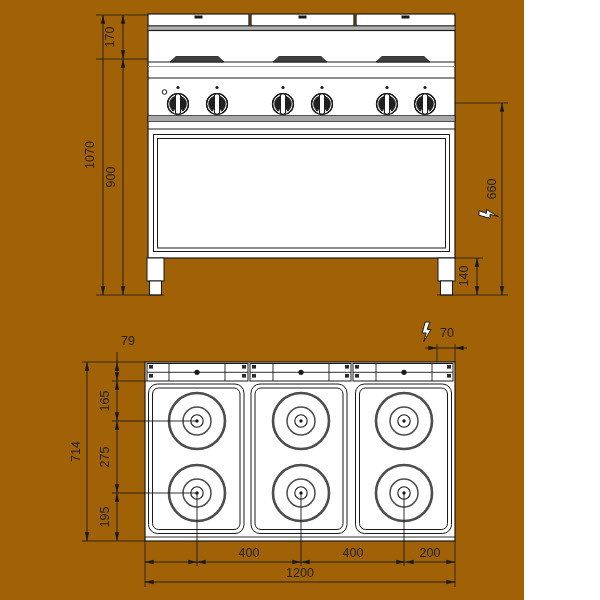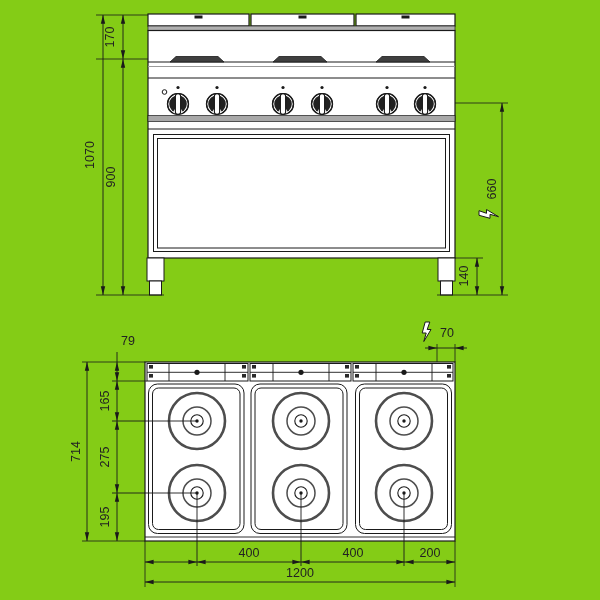--- a/index.html
+++ b/index.html
@@ -1,16 +1,16 @@
 <!DOCTYPE html>
 <html><head>
 <meta charset="utf-8">
 <style>
   html,body{margin:0;padding:0;background:#fff;}
-  .stage{position:relative;width:600px;height:600px;background:#84cc16;overflow:hidden;}
+  .stage{position:relative;width:524px;height:600px;background:#a16207;overflow:hidden;}
   svg{position:absolute;left:0;top:0;}
   .s  {stroke:#1a1a1a;fill:none;stroke-width:1.2;}
   .s1 {stroke:#1a1a1a;fill:none;stroke-width:1;}
   .thin{stroke:#1a1a1a;fill:none;stroke-width:.8;}
   .dim {stroke:#1a1a1a;fill:none;stroke-width:.9;}
   .fillw{fill:#fff;}
   .t{font-family:"Liberation Sans",sans-serif;font-size:12.5px;fill:#222;text-anchor:middle;}
 </style>
 </head>
 <body>

